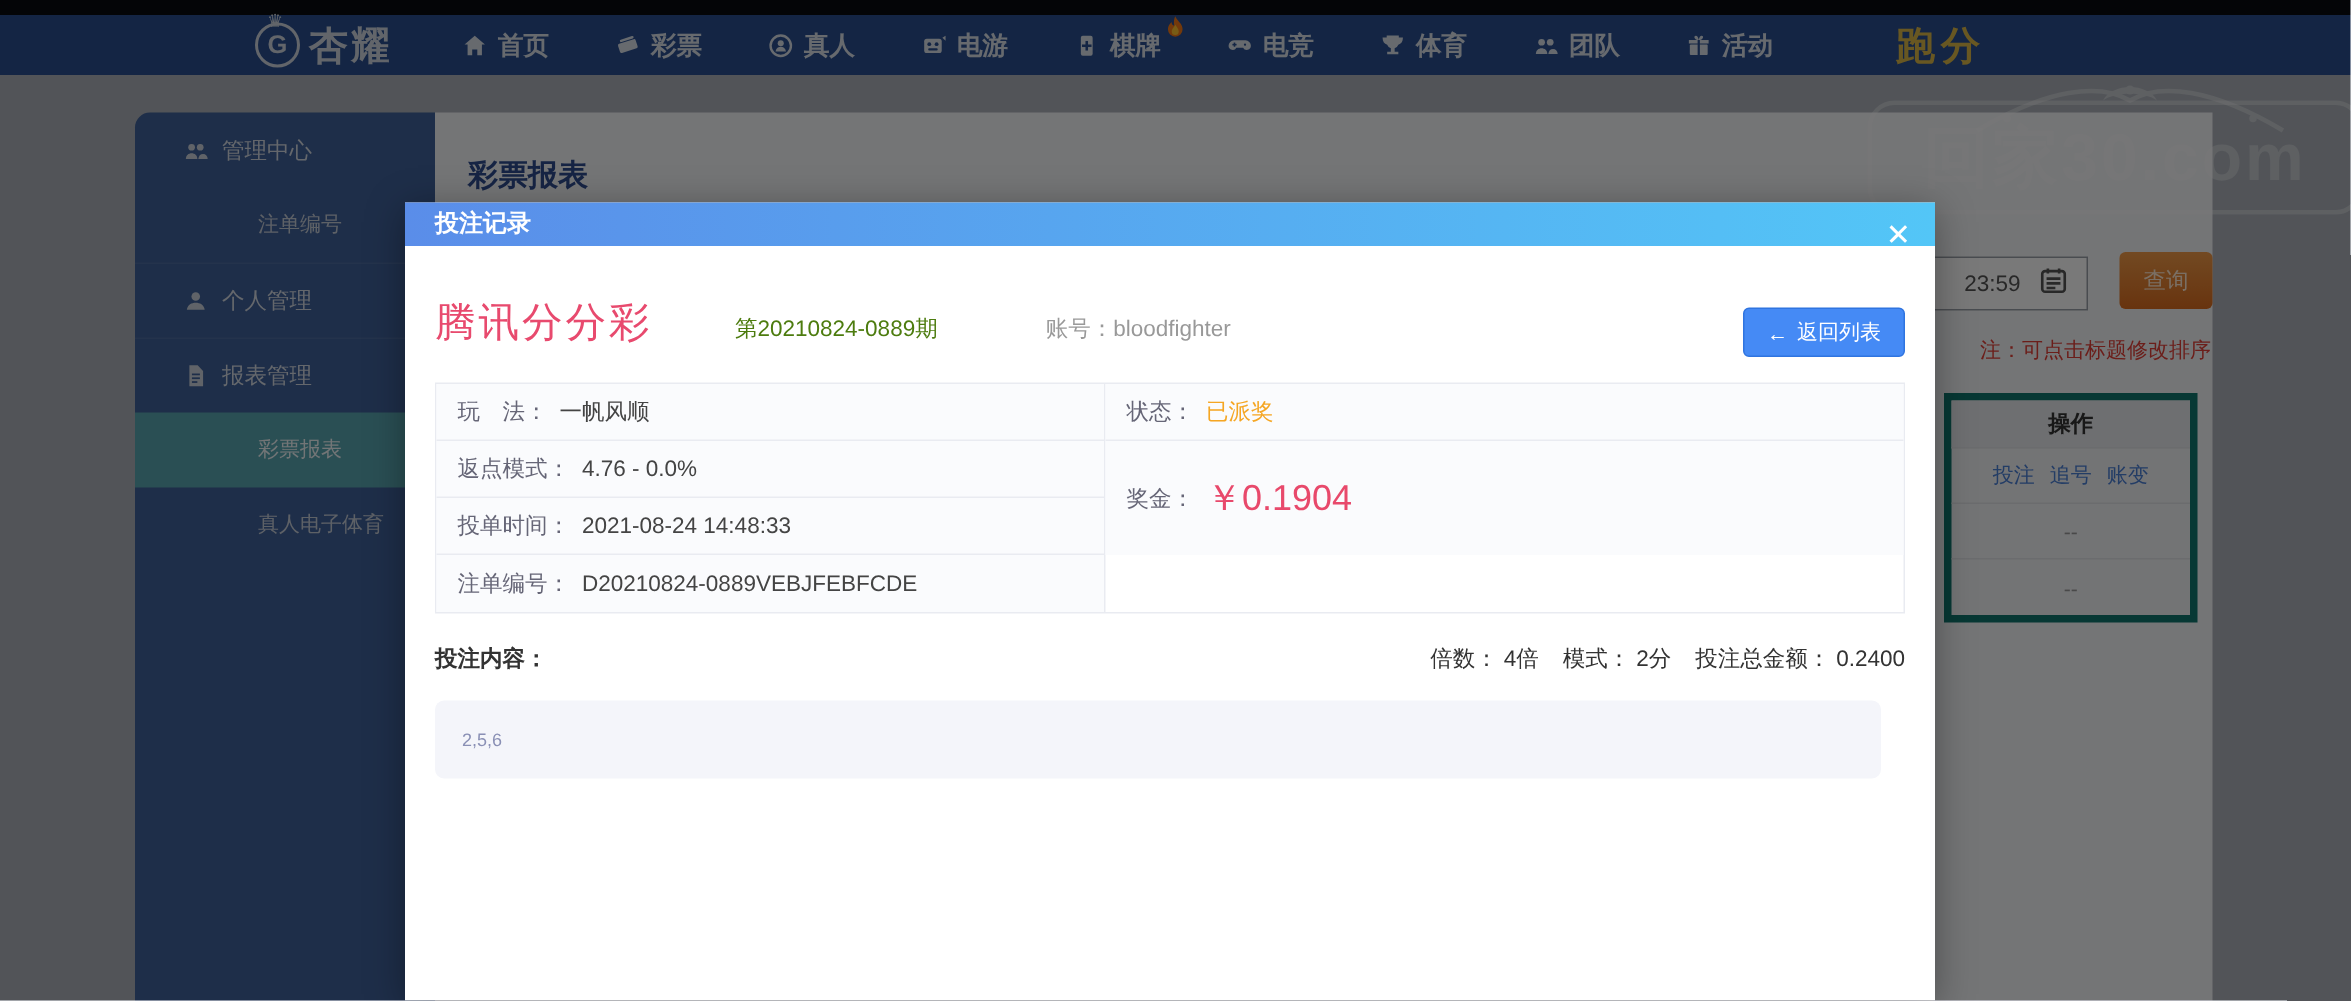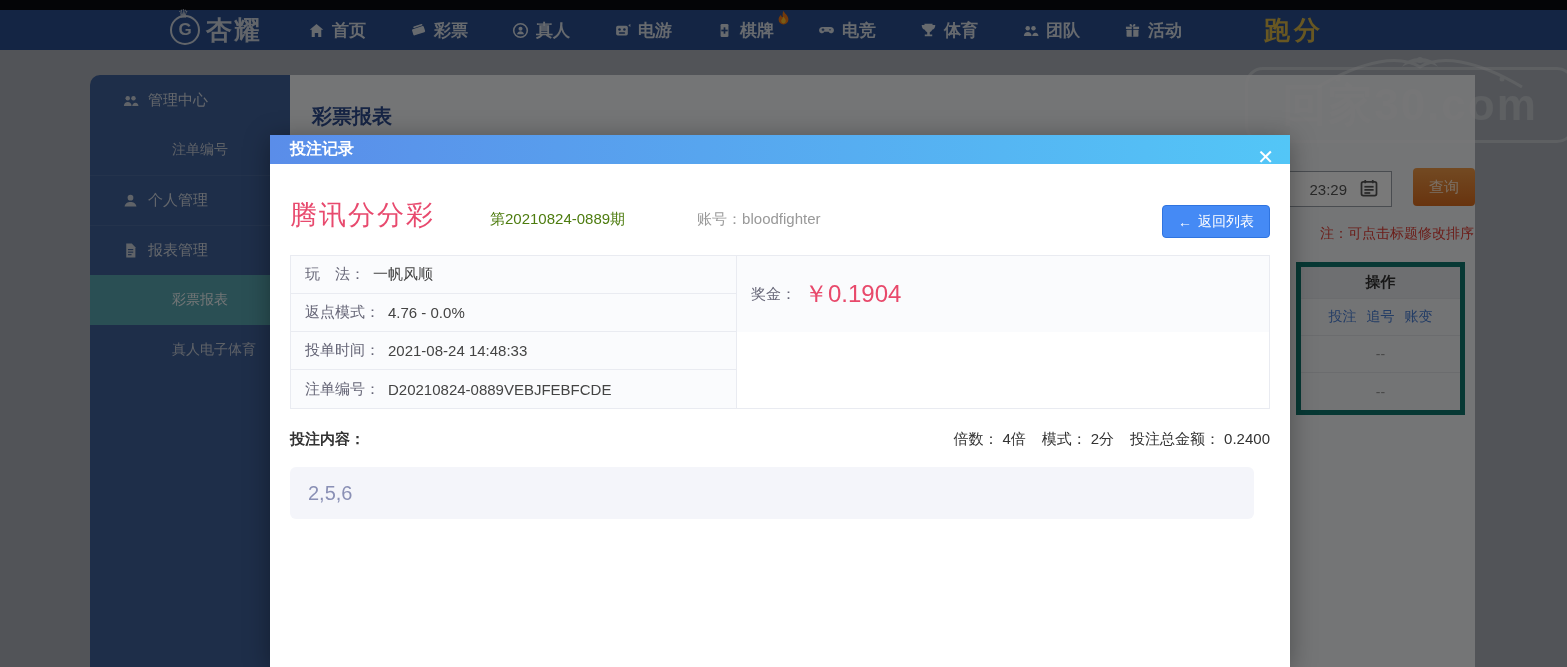--- a/index.html
+++ b/index.html
@@ -98,21 +98,21 @@
   .val-draw { color:#9aa0a8; font-weight:bold; font-size:17px; letter-spacing:3px; }
 
   .content-row { position:absolute; left:20px; right:20px; top:295px; display:flex;
     justify-content:space-between; align-items:center; font-size:15px; color:#333; }
   .content-label { font-weight:bold; }
   .stats { display:flex; gap:16px; }
   .stats .pair span { color:#333;text-align:right; }
   .stats .pair .s-label { margin-right:4px; }
   .content-box { position:absolute; left:20px; right:36px; top:332px; height:52px;
     background:#f4f5fa; border-radius:6px; display:flex; align-items:center; padding-left:18px;
-    color:#8a90b5; font-size:20px; }
+    color:#8a90b5; font-size:12px; }
 </style>
 </head>
 <body>
 
 <div class="stage">
 
   <div class="top-strip"></div>
 
   <div class="navbar">
     <div class="logo">
@@ -254,21 +254,21 @@
       <path d="M92 16 C98 4 122 4 128 16 C120 10 100 10 92 16" fill="#ffffff"></path>
       <circle cx="110" cy="9" r="3" fill="#ffffff"></circle>
       <circle cx="28" cy="28" r="2.5" fill="#ffffff"></circle>
         <circle cx="192" cy="28" r="2.5" fill="#ffffff"></circle>
     </svg>
     <div class="wm-box">
       <span class="wm-text">回家30.com</span>
     </div>
 
     <div class="time-input">
-      <span>23:29</span>
+      <span>23:59</span>
       <span class="cal-icon">
         <svg viewBox="0 0 16 16">
             <rect x="2" y="3" width="12" height="11" rx="1.5"></rect>
             <line x1="5" y1="1.6" x2="5" y2="4.2"></line>
             <line x1="11" y1="1.6" x2="11" y2="4.2"></line>
             <line x1="4.3" y1="7" x2="11.7" y2="7"></line>
             <line x1="4.3" y1="9.5" x2="11.7" y2="9.5"></line>
             <line x1="4.3" y1="12" x2="9" y2="12"></line>
           </svg>
       </span>
@@ -320,20 +320,24 @@
         <div class="bt-cell">
           <span class="bt-label">投单时间：</span>
           <span class="bt-value">2021-08-24 14:48:33</span>
         </div>
         <div class="bt-cell">
           <span class="bt-label">注单编号：</span>
           <span class="bt-value">D20210824-0889VEBJFEBFCDE</span>
         </div>
       </div>
       <div class="bt-right">
+        <div class="bt-cell">
+          <span class="bt-label">状态：</span>
+          <span class="bt-value val-status">已派奖</span>
+        </div>
         <div class="bt-cell tall">
           <span class="bt-label">奖金：</span>
           <span class="bt-value val-prize">￥0.1904</span>
         </div>
       </div>
     </div>
 
     <div class="content-row">
       <span class="content-label">投注内容：</span>
       <span class="stats">

